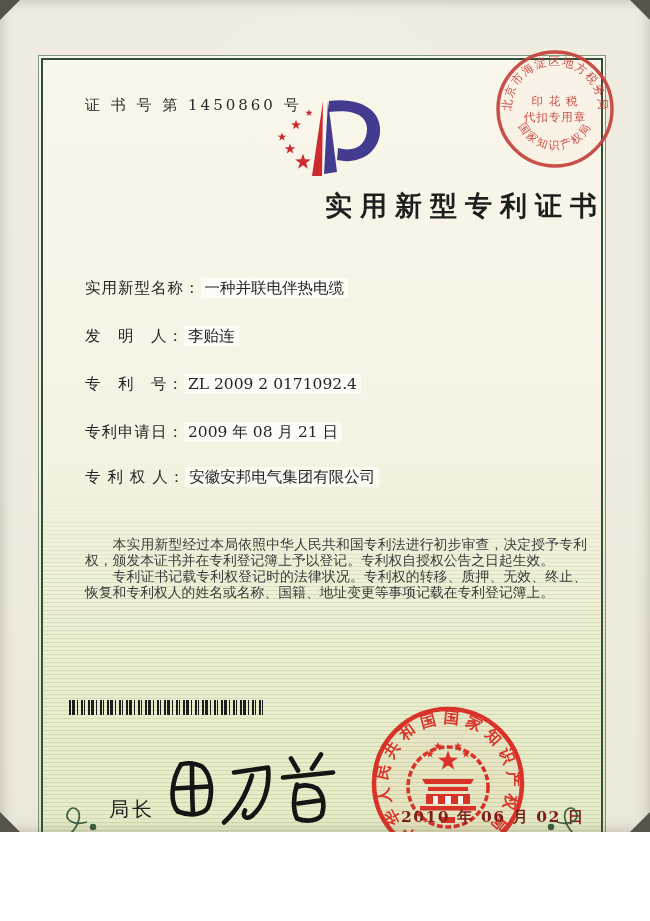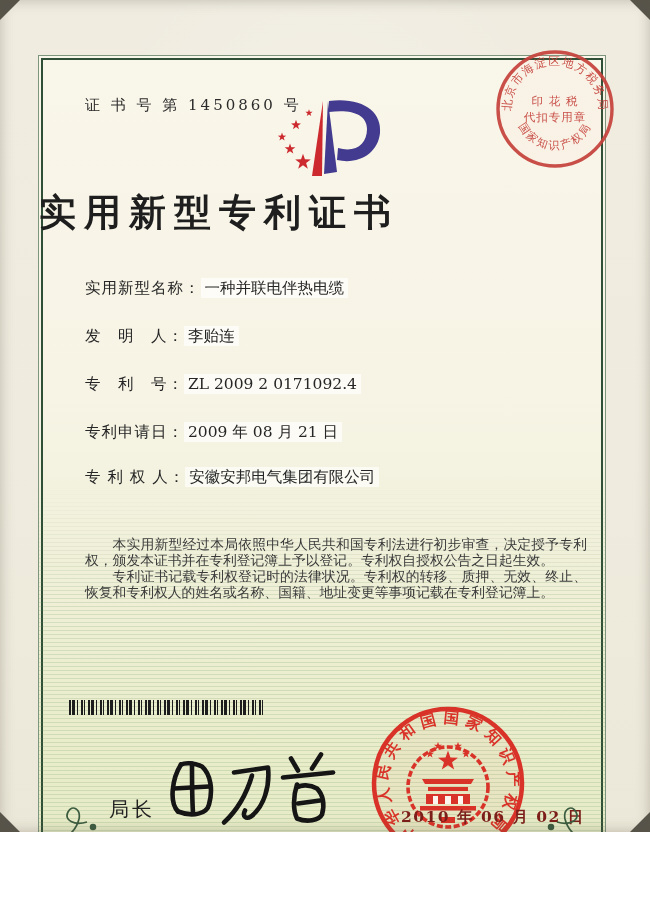--- a/index.html
+++ b/index.html
@@ -28,22 +28,22 @@
   .guilloche{
     position:absolute;left:0;right:0;top:52%;bottom:0;
     background:repeating-linear-gradient(0deg,rgba(112,150,92,.20) 0 1px,rgba(255,255,255,0) 1px 4px);
     -webkit-mask-image:linear-gradient(180deg,transparent 0,#000 30%);
     mask-image:linear-gradient(180deg,transparent 0,#000 30%);
   }
   .content{position:absolute;inset:0;}
 
   .cert-no{position:absolute;left:46px;top:40px;font-size:15px;letter-spacing:3px;color:#2b2b2b;}
   .logo{position:absolute;left:228px;top:30px;width:136px;height:104px;}
-  .title{position:absolute;left:0;right:0;top:132px;text-align:left;
-    font-size:37px;font-weight:700;letter-spacing:8px;color:#1e1e1e;}
+  .title{position:absolute;left:0;right:0;top:132px;text-align:right;
+    font-size:27px;font-weight:700;letter-spacing:8px;color:#1e1e1e;}
 
   .field{position:absolute;left:46px;font-size:15.5px;color:#262626;white-space:nowrap;}
   .field .lbl{letter-spacing:1px;}
   .field .val{background:rgba(255,255,255,.65);padding:1px 4px;}
   .f0{top:222px}.f1{top:270px}.f2{top:318px}.f3{top:366px}.f4{top:411px}.f5{top:456px}
 
   .paras{position:absolute;left:46px;top:480px;width:502px;color:#3a3a3a;
     font-size:13.8px;line-height:16px;text-align:justify;}
   .paras p{margin:0;text-indent:2em;}
 

